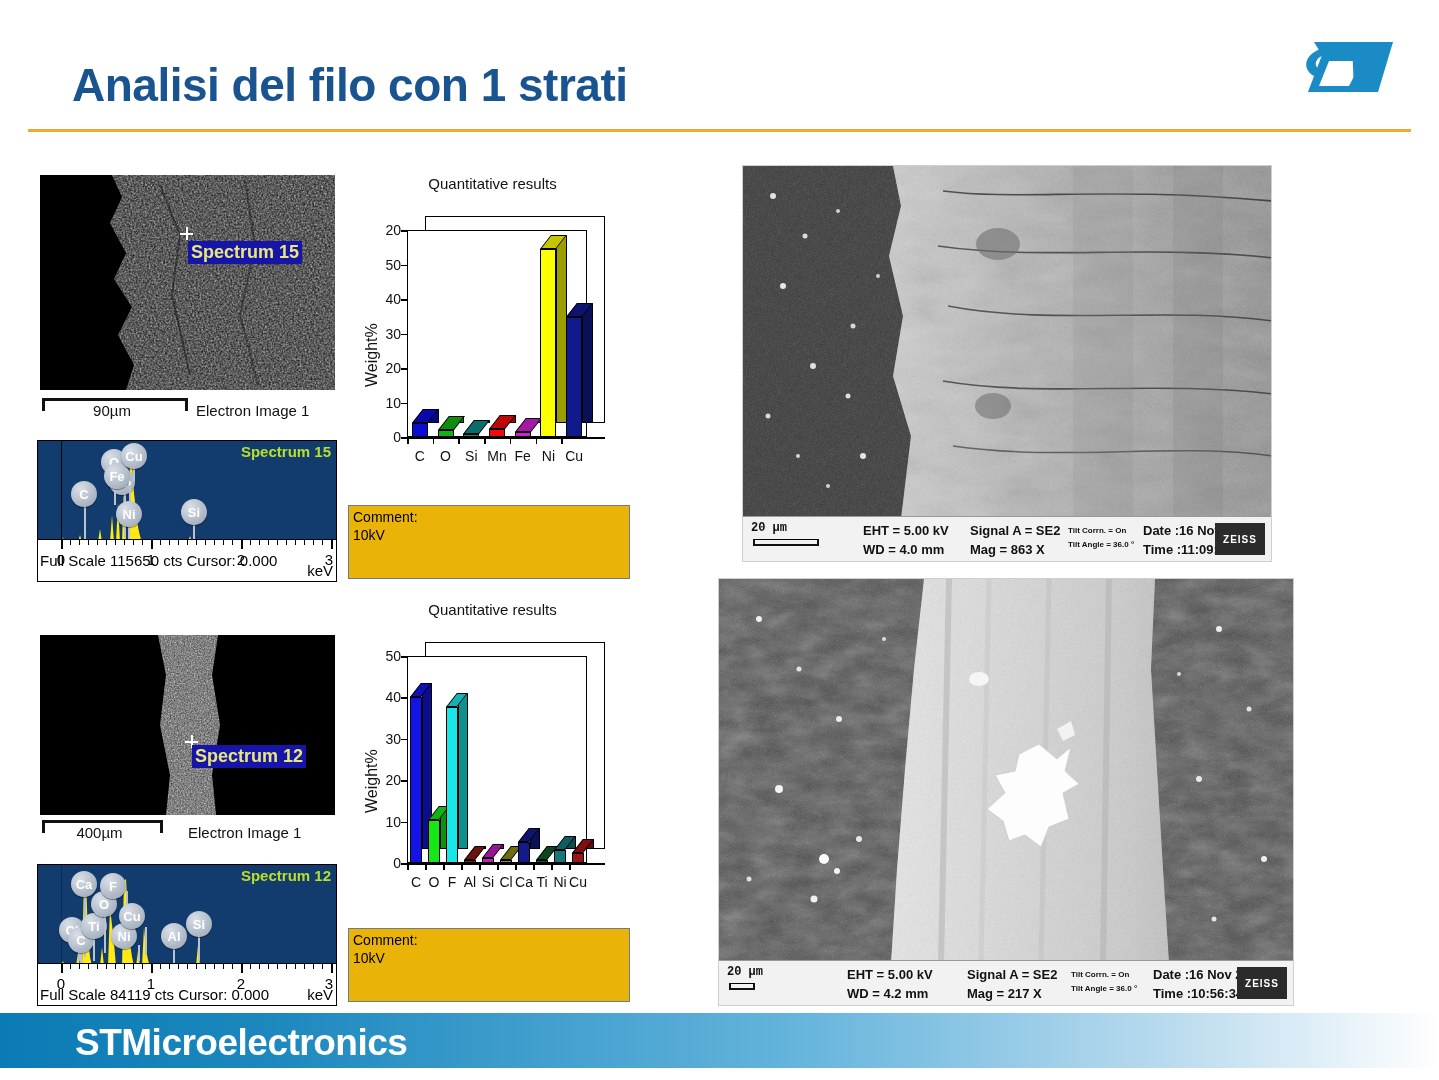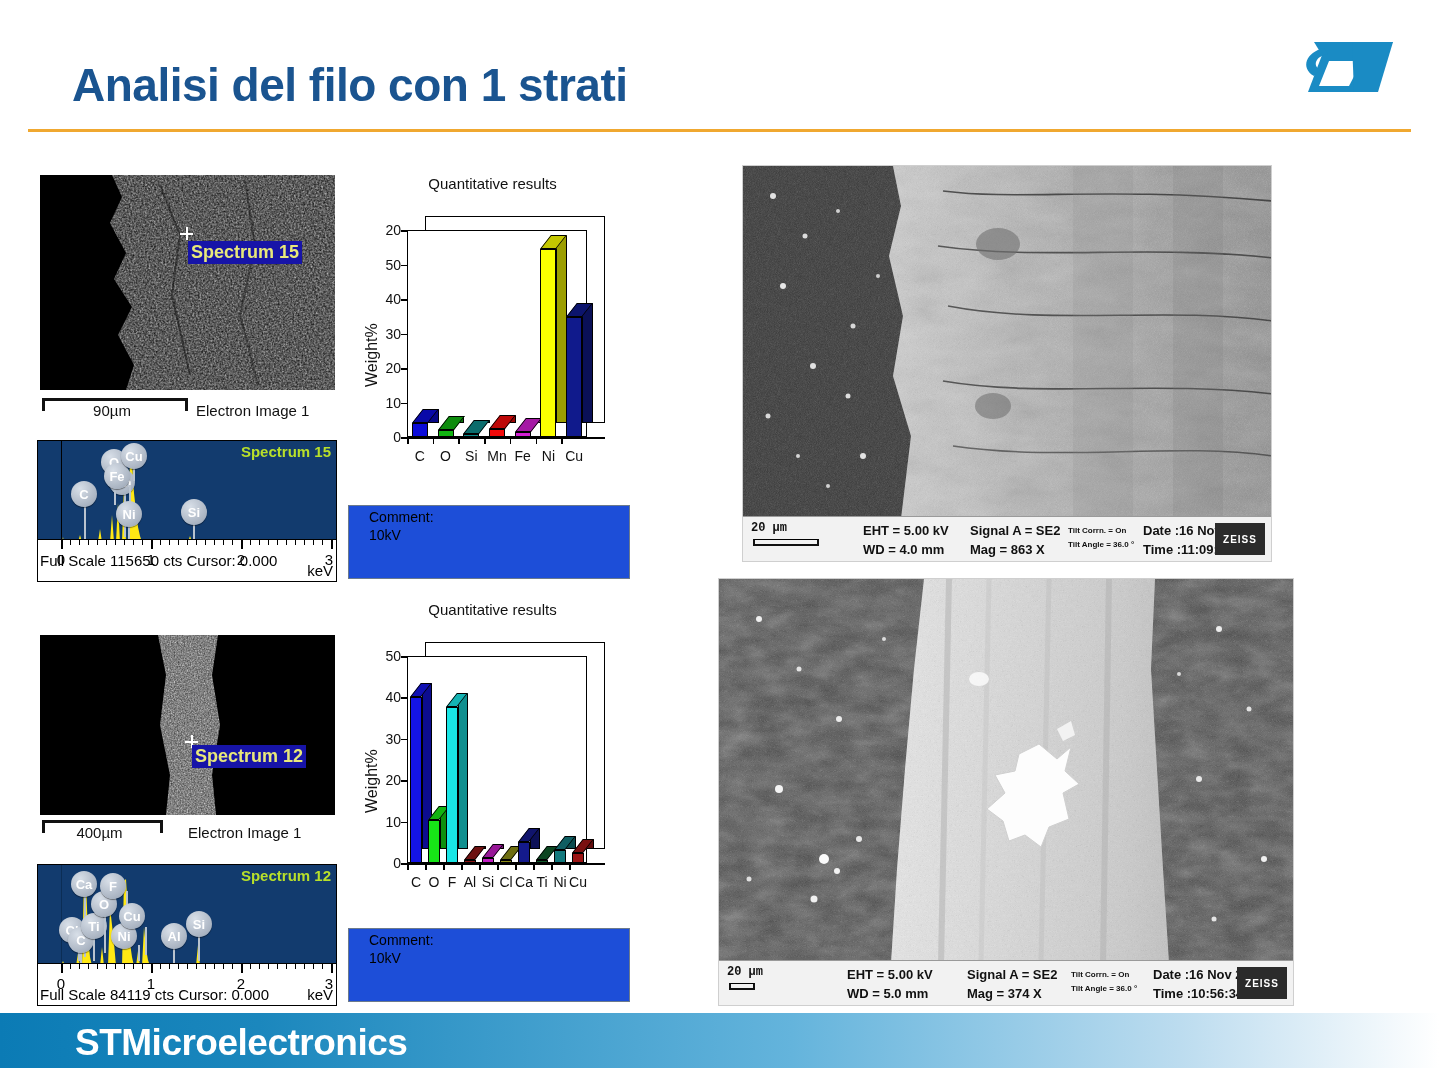--- a/index.html
+++ b/index.html
@@ -93,22 +93,22 @@
   .depth-right{position:absolute;background:#fff;border:1.5px solid #000;box-sizing:border-box;}
   .bar{position:absolute;box-sizing:border-box;border:1px solid #000;}
   .bar-side{position:absolute;box-sizing:border-box;border:1px solid #000;}
   .bar-top{position:absolute;box-sizing:border-box;border:1px solid #000;}
   .xcat{position:absolute;font-size:14px;color:#111;text-align:center;transform:translateX(-50%);}
   .xtick{position:absolute;width:1.5px;background:#000;}
   .baseline{position:absolute;height:1.5px;background:#000;}
 
   
   .commentbox{
-    position:absolute;background:#1d4ed8;border:1px solid #6b7a8c;box-sizing:border-box;
-    font-size:14px;color:#000;padding:3px 20px;line-height:1.25;
+    position:absolute;background:#eab308;border:1px solid #6b7a8c;box-sizing:border-box;
+    font-size:14px;color:#000;padding:3px 4px;line-height:1.25;
   }
 
   
   .sem{
     position:absolute;background:#8c8c8c;overflow:hidden;border:1px solid #cfcfcf;box-sizing:border-box;
   }
   .sem-databar{
     position:absolute;left:0;right:0;bottom:0;height:44px;background:#f2f2f2;
     border-top:1px solid #9a9a9a;
   }
@@ -638,23 +638,23 @@
       <path d="M338,150 L352,142 L356,156 L344,162 Z" fill="#f2f2f2"></path>
     </g>
   </svg>
 
   <div class="sem-databar">
     <div class="db-scale" style="left:8px;top:4px;">
       <div class="lbl">20 µm</div>
       <div class="bar" style="left:2px;top:18px;width:26px;"></div>
     </div>
     <div class="db-cell" style="left:128px;top:6px;">EHT =  5.00 kV</div>
-    <div class="db-cell" style="left:128px;top:25px;">WD =  5.0 mm</div>
+    <div class="db-cell" style="left:128px;top:25px;">WD =  4.2 mm</div>
     <div class="db-cell" style="left:248px;top:6px;">Signal A = SE2</div>
-    <div class="db-cell" style="left:248px;top:25px;">Mag =    374 X</div>
+    <div class="db-cell" style="left:248px;top:25px;">Mag =    217 X</div>
     <div class="db-small" style="left:352px;top:9px;">Tilt Corrn. = On</div>
     <div class="db-small" style="left:352px;top:23px;">Tilt Angle =  36.0 °</div>
     <div class="db-cell" style="left:434px;top:6px;">Date :16 Nov 2012</div>
     <div class="db-cell" style="left:434px;top:25px;">Time :10:56:34</div>
     <div class="zeiss" style="right:6px;top:6px;width:50px;height:32px;">ZEISS</div>
   </div>
 </div>
 
 <div class="footer-band"></div>
 <div class="footer-text">STMicroelectronics</div>

